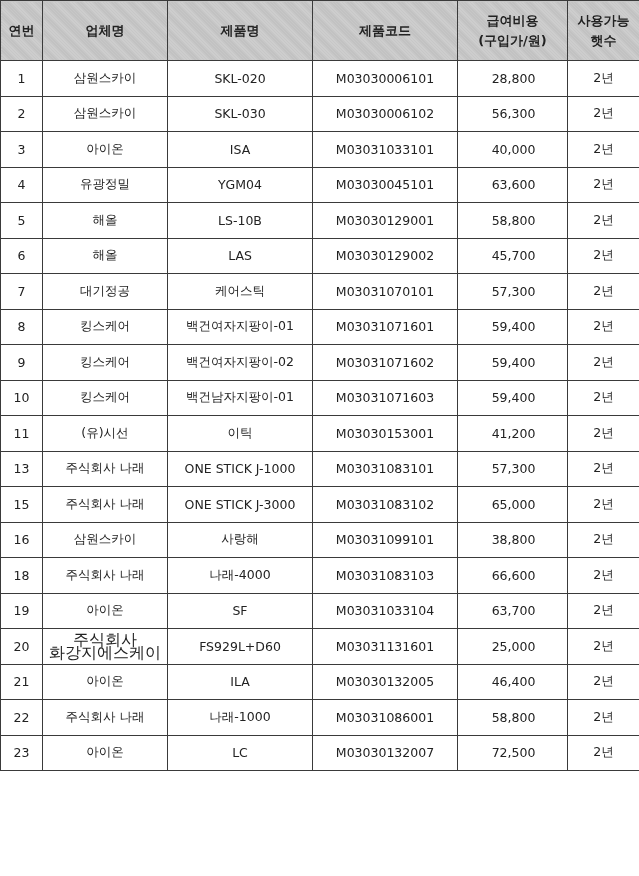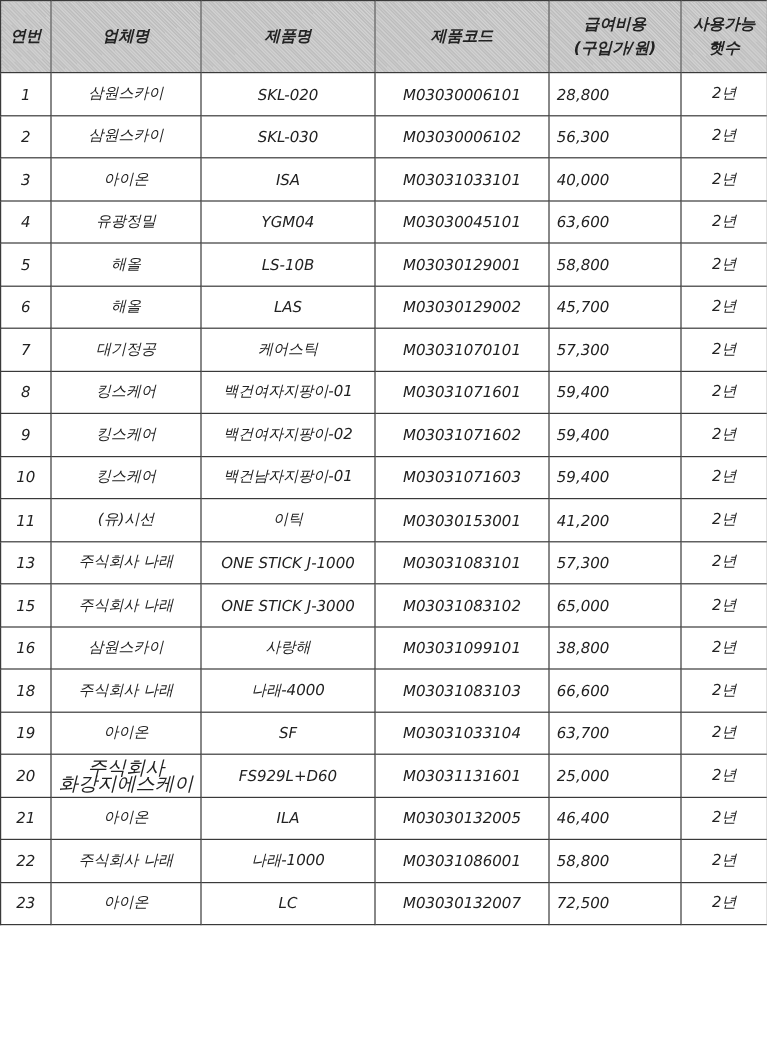--- a/index.html
+++ b/index.html
@@ -4,41 +4,40 @@
 <style>
   html, body { margin: 0; padding: 0; background: #ffffff; }
   body { width: 639px; height: 876px; overflow: hidden; }
   table.grid {
     border-collapse: collapse;
     table-layout: fixed;
     width: 639px;
     font-family: "DejaVu Sans", "Liberation Sans", sans-serif;
     font-size: 12.5px;
     color: #222;
-    font-style: italic;
   }
   table.grid th, table.grid td {
     border: 1px solid #3a3a3a;
     padding: 0 6px;
     text-align: center;
     vertical-align: middle;
     overflow: hidden;
     white-space: nowrap;
   }
   table.grid th {
     background-color: #c8c8c8;
     background-image: repeating-linear-gradient(45deg, rgba(255,255,255,0.18) 0 1px, rgba(0,0,0,0.06) 1px 2px);
     font-weight: bold;
     font-size: 13px;
     height: 59px;
     line-height: 20px;
     white-space: normal;
   }
   table.grid td { height: 34.5px; }
-  table.grid td.num { text-align: left; padding-right: 4px; }
+  table.grid td.num { text-align: center; padding-right: 4px; }
   table.grid td.twoline { white-space: normal; line-height: 13px; font-size: 16px; }
   .hdr-line { display: block; }
 </style>
 </head>
 <body>
 
 <table class="grid">
   <colgroup>
     <col style="width:42px">
     <col style="width:125px">

